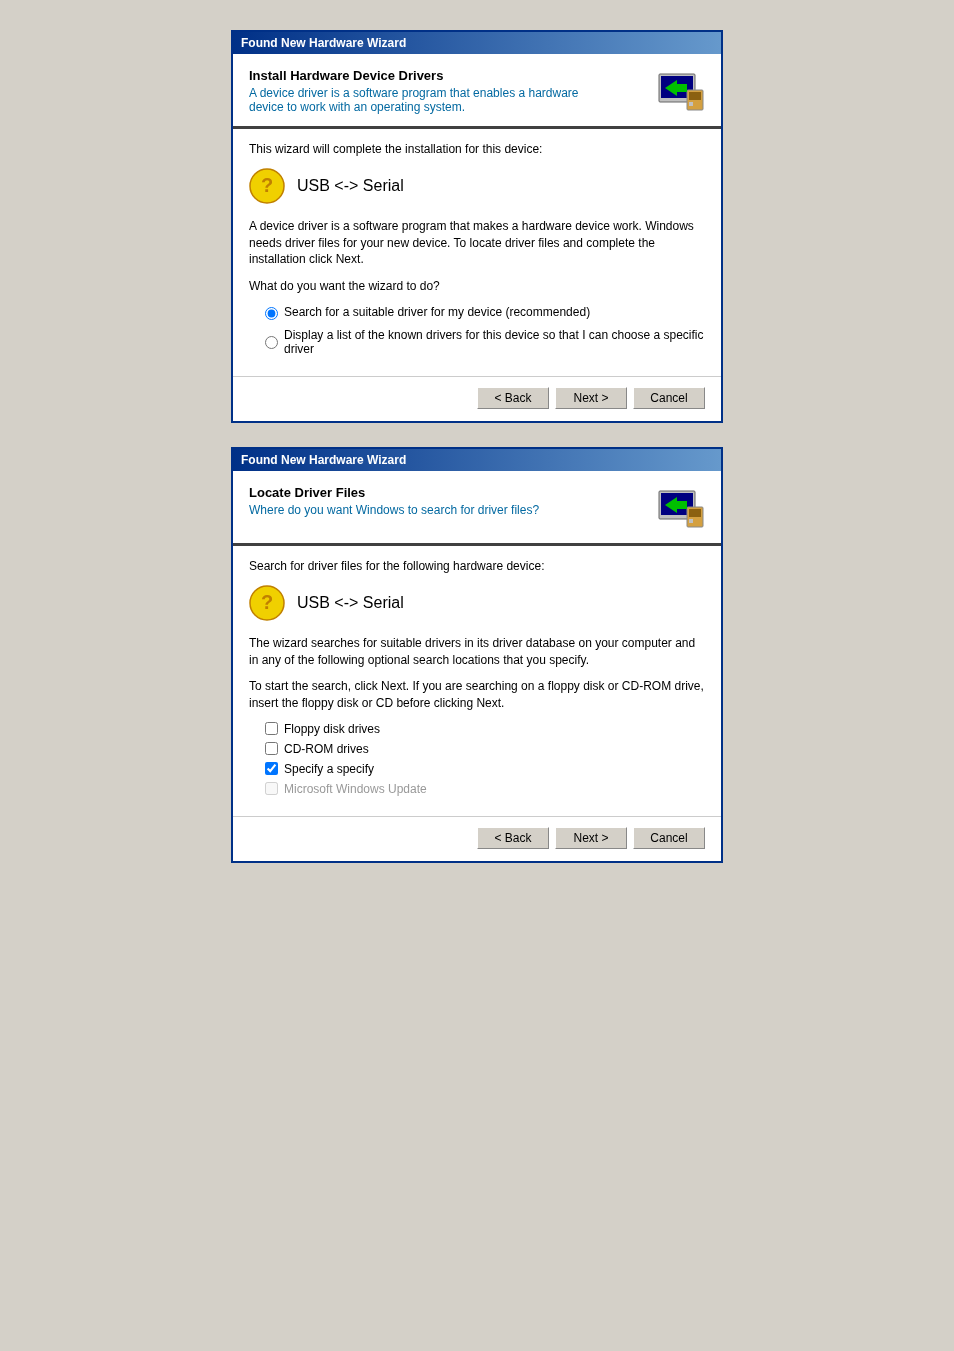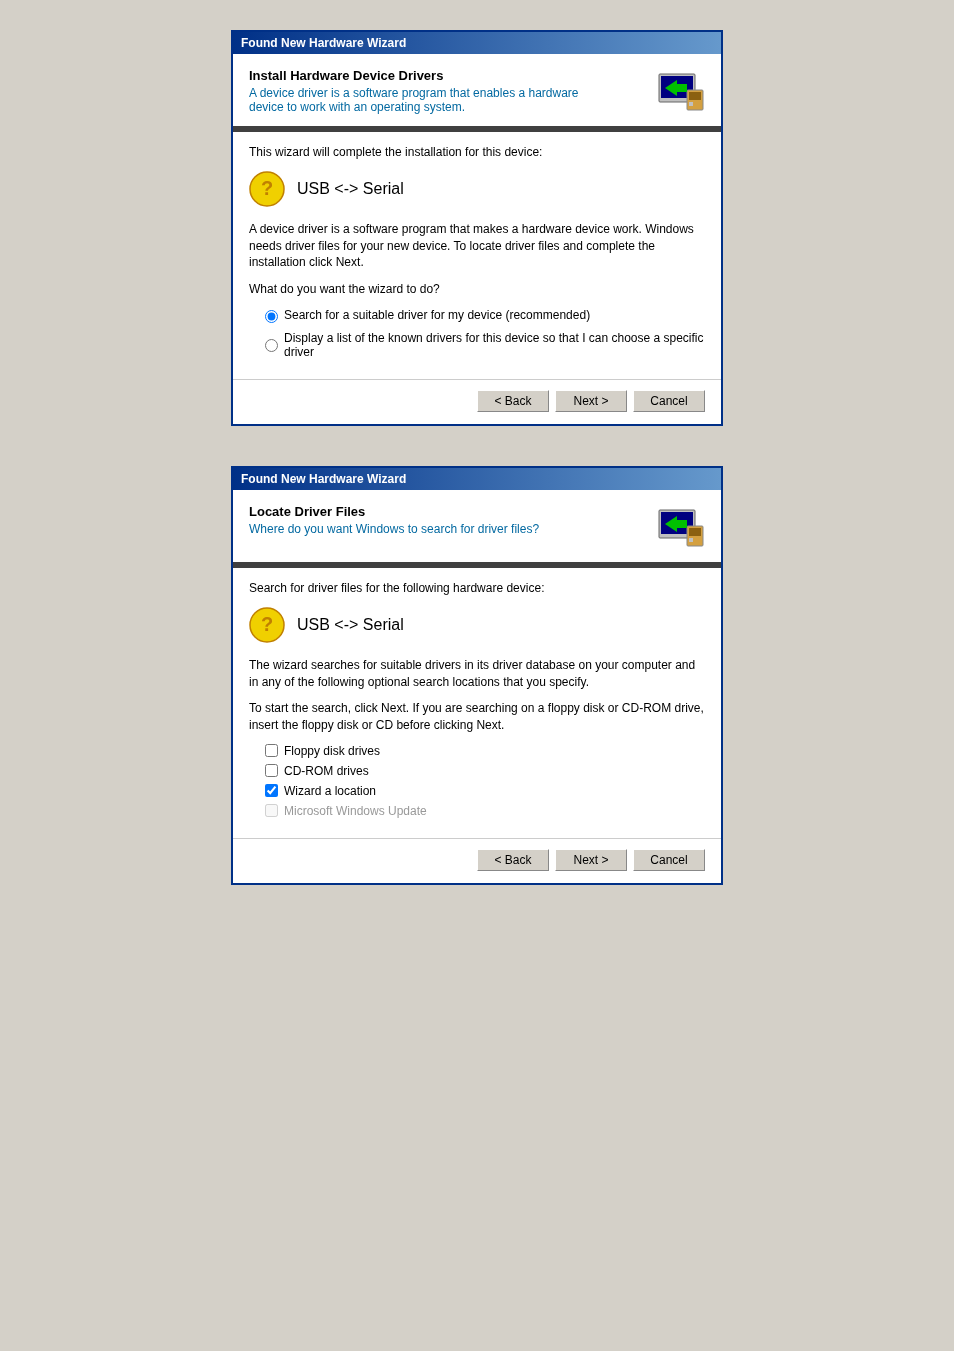--- a/index.html
+++ b/index.html
@@ -8,41 +8,41 @@
       font-family: 'Tahoma', 'Arial', sans-serif;
       font-size: 13px;
       color: #000;
       padding: 30px 40px;
     }
 
     .dialog {
       width: 492px;
       border: 2px solid #003087;
       background: #fff;
-      margin: 0 auto 40px auto;
+      margin: 0 auto 24px auto;
     }
 
     .dialog-titlebar {
       background: linear-gradient(to right, #003087, #6699cc);
       color: #fff;
       font-weight: bold;
       font-size: 12px;
       padding: 4px 8px;
     }
 
     .dialog-content {
       padding: 0;
     }
 
     .dialog-header {
       display: flex;
       align-items: flex-start;
       justify-content: space-between;
       padding: 14px 16px 10px 16px;
-      border-bottom: 6px solid #404040;
+      border-bottom: 3px solid #404040;
     }
 
     .dialog-header-text h2 {
       font-size: 13px;
       font-weight: bold;
       margin-bottom: 3px;
     }
 
     .dialog-header-text p {
       font-size: 12px;
@@ -246,21 +246,21 @@
         <label class="checkbox-item">
           <input type="checkbox" style="">
           <span>Floppy disk drives</span>
         </label>
         <label class="checkbox-item">
           <input type="checkbox" style="">
           <span>CD-ROM drives</span>
         </label>
         <label class="checkbox-item">
           <input type="checkbox" checked="" style="">
-          <span>Wizard a location</span>
+          <span>Specify a specify</span>
         </label>
         <label class="checkbox-item disabled">
           <input type="checkbox" disabled="" style="">
           <span>Microsoft Windows Update</span>
         </label>
       </div>
     </div>
     <div class="dialog-footer">
       <button class="btn">&lt; Back</button>
       <button class="btn">Next &gt;</button>

